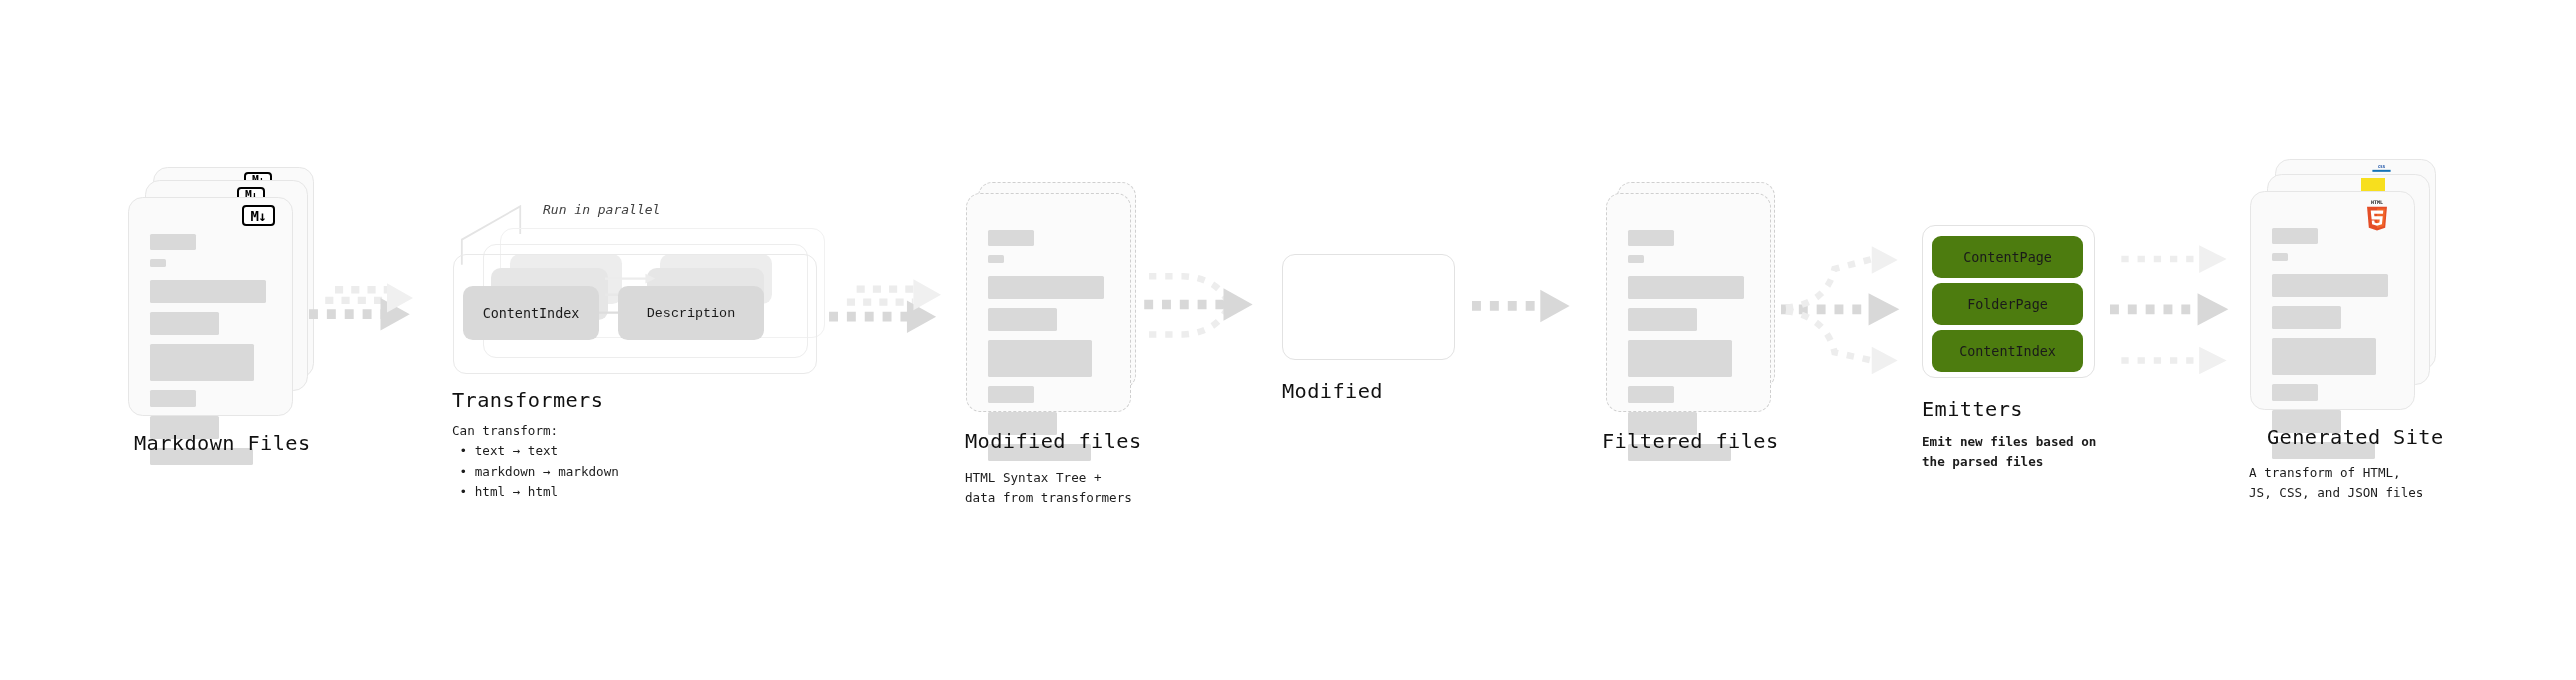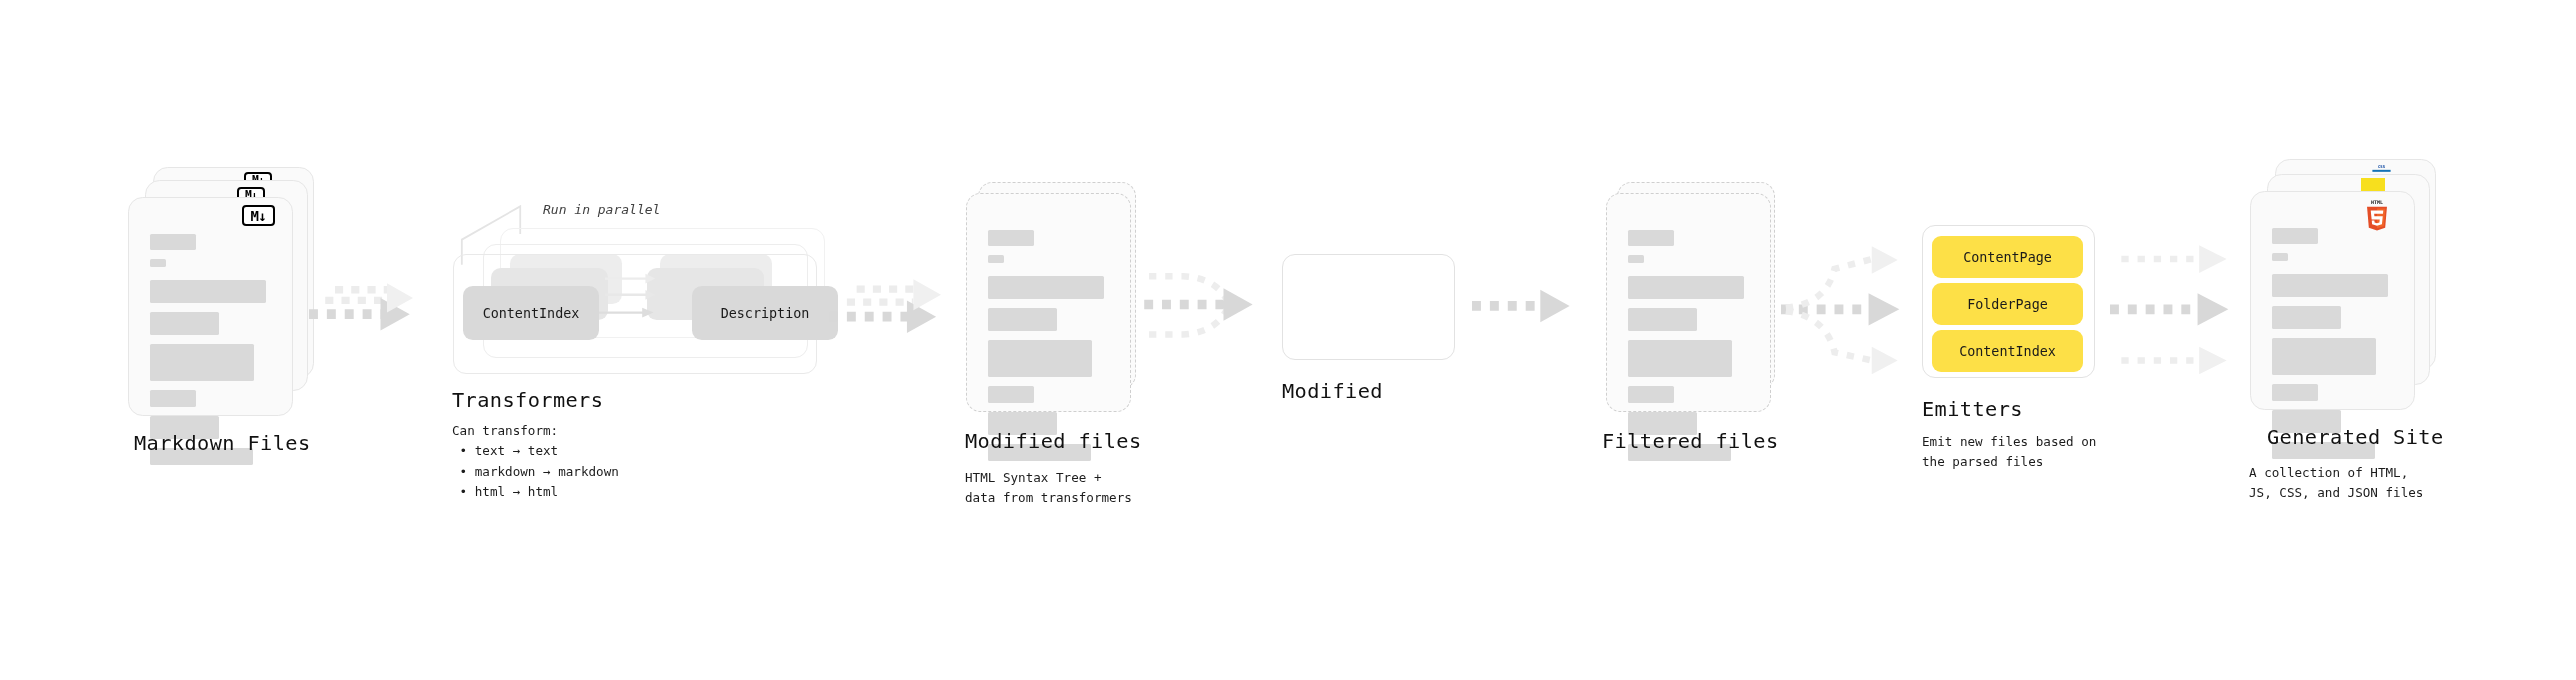--- a/index.html
+++ b/index.html
@@ -45,21 +45,21 @@
 
   
   .stage-box {
     position: absolute;
     border: 1.5px solid #e2e2e2;
     border-radius: 13px;
     background: #ffffff;
   }
   .pill {
     position: absolute;
-    background: #fde047;
+    background: #4d7c0f;
     border-radius: 9px;
     display: flex; align-items: center; justify-content: center;
     font-size: 13.4px; color: #1a1a1a;
     white-space: nowrap;
   }
 
   
   .tf-card {
     position: absolute;
     border: 1.5px solid #ececec;
@@ -171,21 +171,21 @@
         <line x1="0" y1="28" x2="52" y2="28" stroke="#e8e8e8" stroke-width="3"></line>
         <polygon points="50,22 50,34 62,28" fill="#e8e8e8"></polygon>
         <line x1="-10" y1="50" x2="48" y2="50" stroke="#dddddd" stroke-width="3"></line>
         <polygon points="46,44 46,56 60,50" fill="#dddddd"></polygon>
       </g>
     </svg>
 
     <div class="tf-pill" style="left:463px; top:286px; width:136px; height:54px;">
       <span>ContentIndex</span>
     </div>
-    <div class="tf-pill" style="left:692px; top:286px; width:146px; height:54px;">
+    <div class="tf-pill" style="left:618px; top:286px; width:146px; height:54px;font-family:Liberation Mono, monospace;">
       <span>Description</span>
     </div>
   </div>
   <div class="title" style="left:452px; top:388px;">Transformers</div>
   <div class="sub bullets" style="left:452px; top:421px;">Can transform:
  • text → text
  • markdown → markdown
  • html → html</div>
 
   <svg class="abs" style="left:829px; top:268px;" width="138" height="73" viewBox="0 0 170 90">
@@ -276,21 +276,21 @@
   <div class="pill" style="left:1932px; top:236px; width:151px; height:42px;">
     <span>ContentPage</span>
   </div>
   <div class="pill" style="left:1932px; top:283px; width:151px; height:42px;">
     <span>FolderPage</span>
   </div>
   <div class="pill" style="left:1932px; top:330px; width:151px; height:42px;">
     <span>ContentIndex</span>
   </div>
   <div class="title" style="left:1922px; top:397px;">Emitters</div>
-  <div class="sub" style="left:1922px; top:432px;">Emit new files based on
+  <div class="sub" style="left:1922px; top:432px;font-weight:bold;">Emit new files based on
 the parsed files</div>
 
   <svg class="abs" style="left:2110px; top:232px;" width="154" height="175" viewBox="0 0 190 215">
     <g stroke="#d8d8d8" stroke-width="12" stroke-dasharray="11 11" fill="none">
       <line x1="0" y1="95" x2="110" y2="95"></line>
     </g>
     <g stroke="#ededed" stroke-width="8" stroke-dasharray="9 11" fill="none">
       <line x1="14" y1="33" x2="112" y2="33"></line>
       <line x1="14" y1="158" x2="112" y2="158"></line>
     </g>
@@ -323,17 +323,17 @@
     </div>
 
     <svg class="html5" style="left:2363px; top:199px;" viewBox="0 0 52 62">
       <text x="26" y="10" font-size="9.5" font-weight="bold" fill="#111" text-anchor="middle" font-family="DejaVu Sans Mono, monospace">HTML</text>
       <path d="M7 15 L45 15 L41.6 55 L26 60 L10.4 55 Z" fill="#E44D26"></path>
       <path d="M26 18 L42 18 L39 52 L26 56 Z" fill="#F16529"></path>
       <path d="M14 22 H38 L37.4 28 H20.6 L21 33 H37 L35.4 48 L26 51 L16.6 48 L16 41 H21 L21.4 45 L26 46.4 L30.6 45 L31.2 39 H15.8 Z" fill="#fff"></path>
     </svg>
   </div>
   <div class="title" style="left:2249px; top:425px;margin-left:18px;">Generated Site</div>
-  <div class="sub" style="left:2249px; top:463px;">A collection of HTML,
+  <div class="sub" style="left:2249px; top:463px;">A transform of HTML,
 JS, CSS, and JSON files</div>
 
 </div>
 
 
 </body></html>

